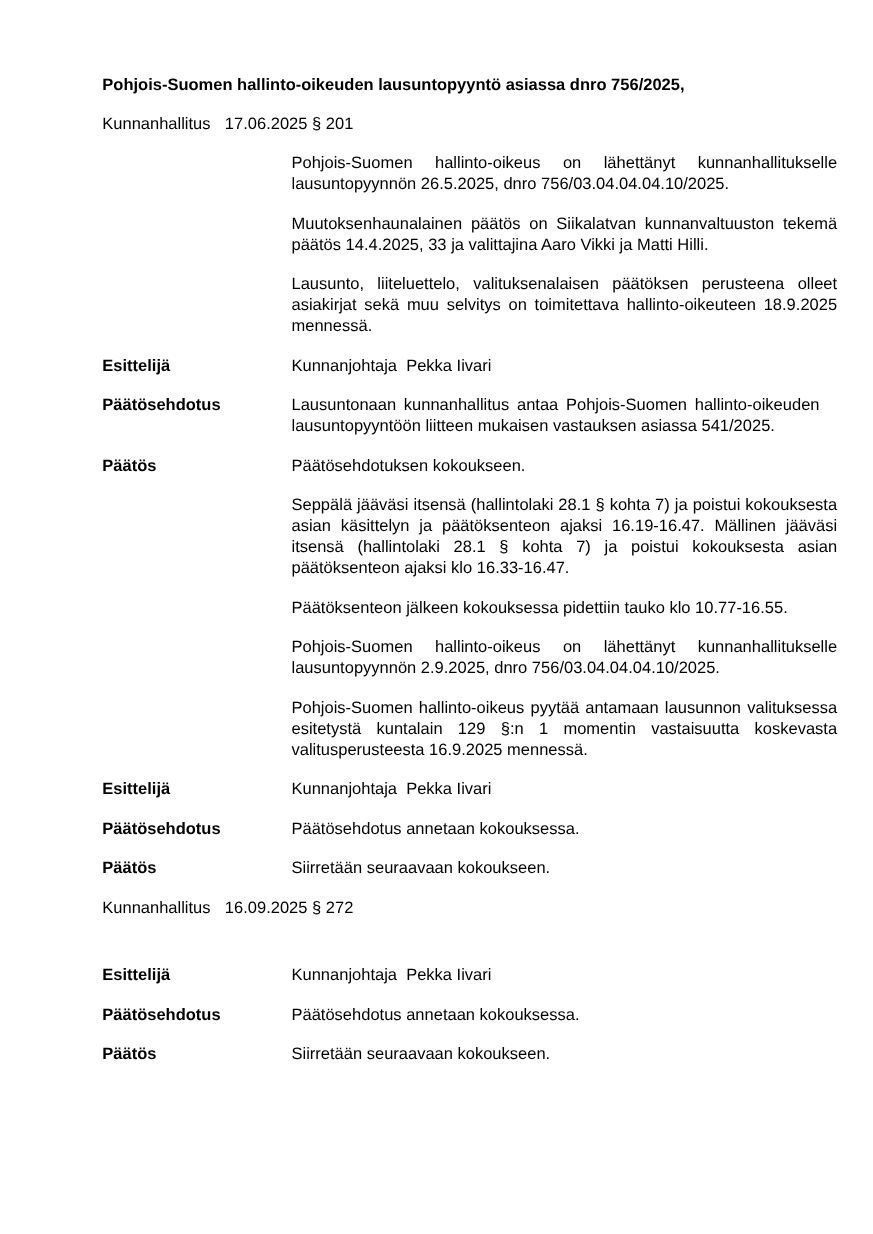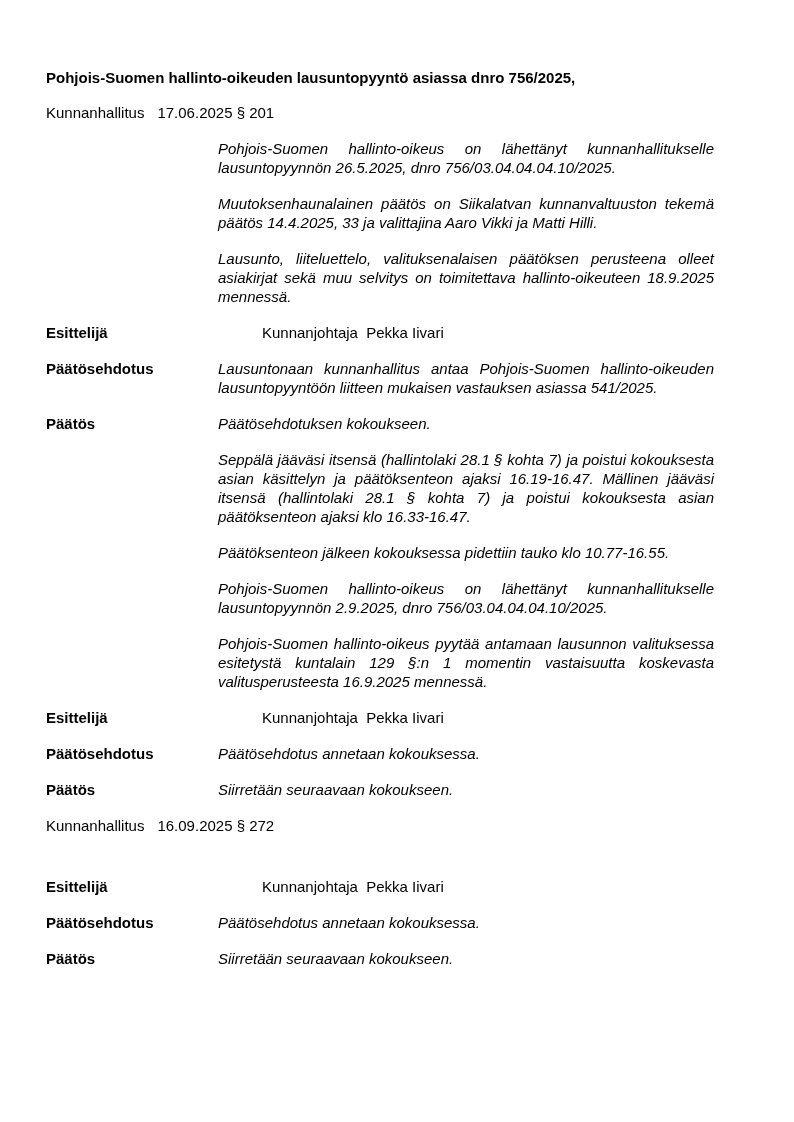--- a/index.html
+++ b/index.html
@@ -4,56 +4,56 @@
 <style>
   html, body {
     margin: 0;
     padding: 0;
     background: #ffffff;
   }
   .page {
     width: 794px;
     min-height: 1122px;
     box-sizing: border-box;
-    padding: 68px 49px 0 46px;
+    padding: 68px 49px 0 93px;
     background: #ffffff;
     color: #000000;
     font-family: "Liberation Sans", "DejaVu Sans", sans-serif;
     font-size: 15px;
     line-height: 19px;
   }
   .doc-title {
     font-weight: bold;
     margin: 0 0 16px 0;
   }
   .doc-title .tline { display: block; }
 
   .heading { margin: 0 0 17px 0; }
   .heading .ref { margin-left: 13px; }
 
   .block { margin: 0 0 17px 0; }
   .indent {
     margin-left: 172px;
     width: 496px;
   }
-  .para { text-align: justify; font-style: italic; }
+  .para { text-align: justify; }
 
   .row {
     display: flex;
     margin: 0 0 17px 0;
   }
   .row .label {
     flex: 0 0 172px;
     width: 172px;
     font-weight: bold;
   }
   .row .value {
     width: 496px;
   }
-  .pre { white-space: pre-wrap; margin-left: 44px; }
+  .pre { white-space: pre-wrap; }
   .gap-before { margin-top: 42px; }
 </style>
 </head>
 <body>
 
 <div class="page">
 
   <div class="doc-title">
     <span class="tline">Pohjois-Suomen hallinto-oikeuden lausuntopyyntö asiassa dnro 756/2025,</span>
   </div>

